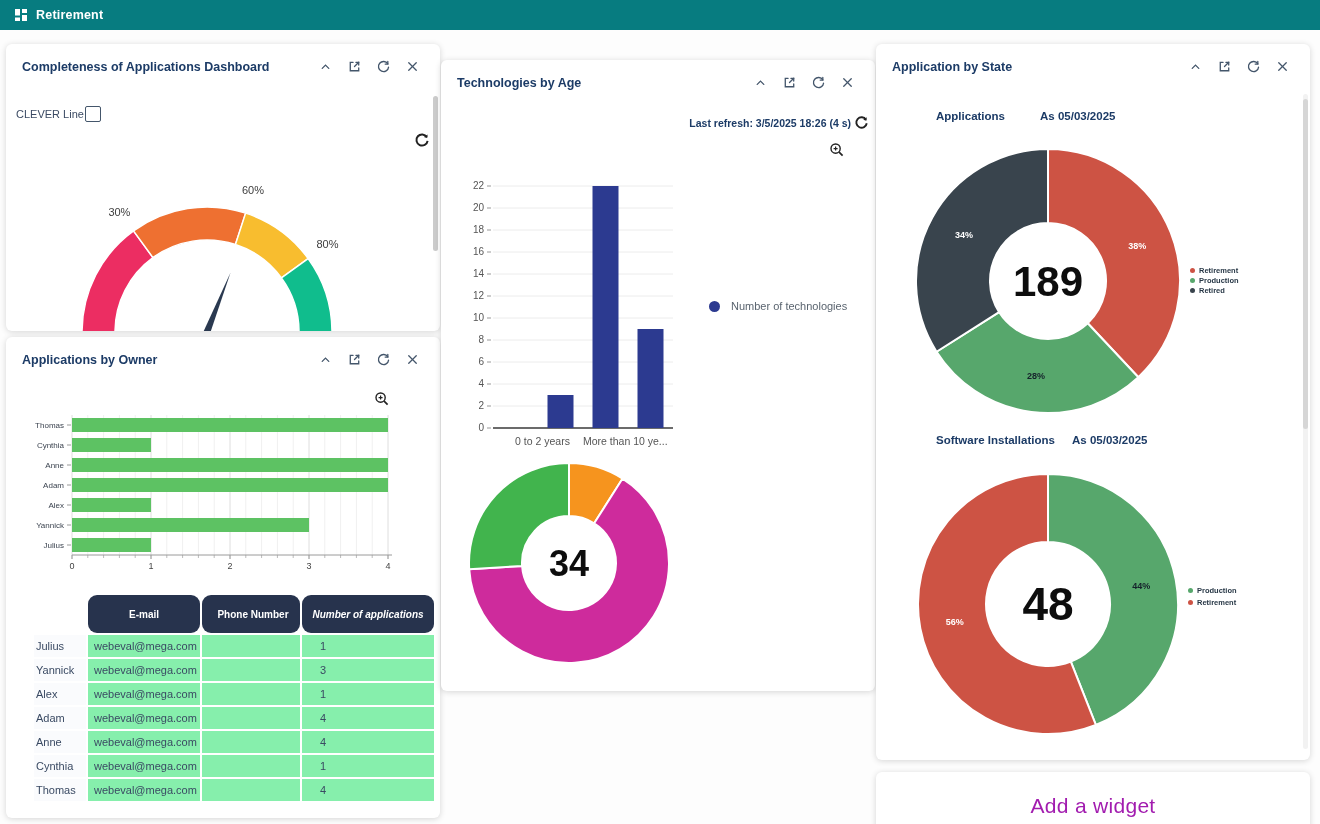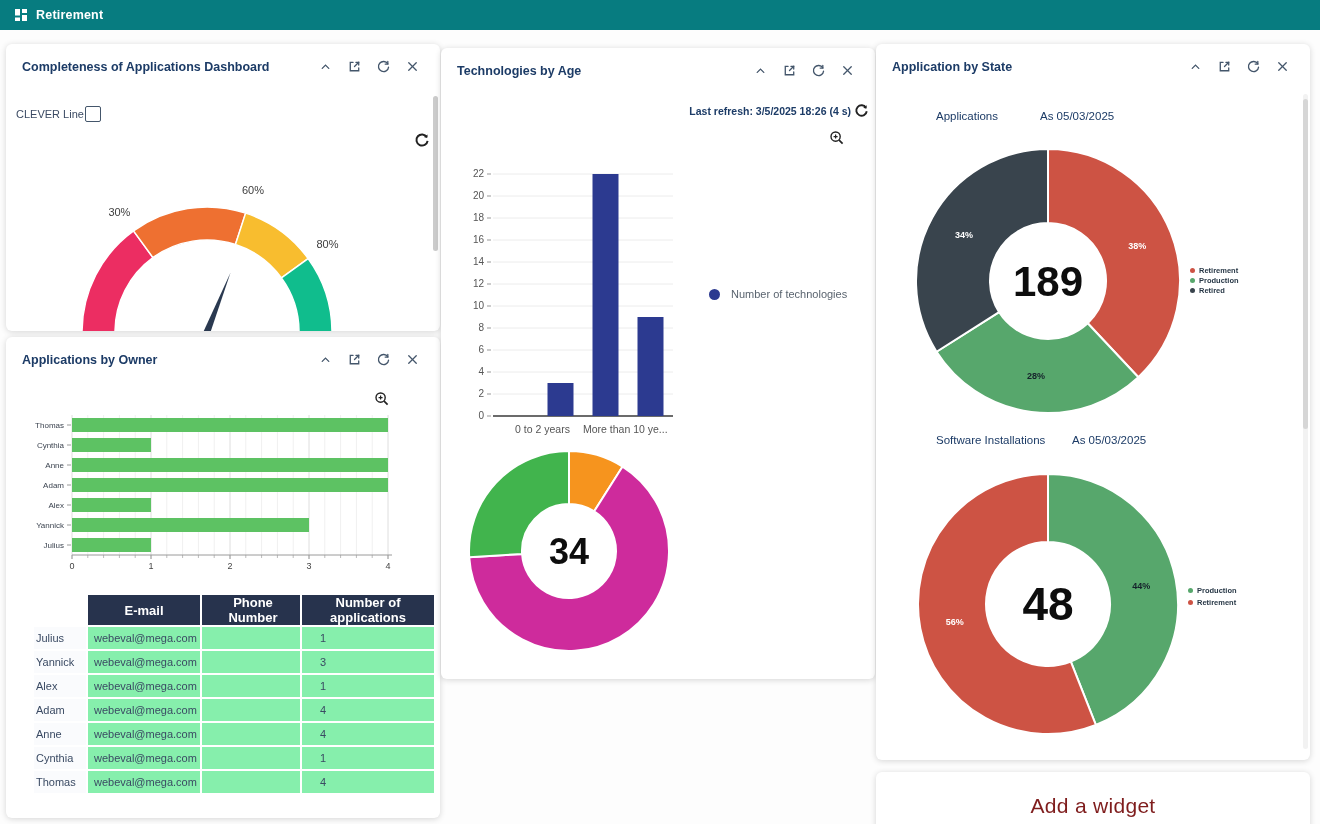--- a/index.html
+++ b/index.html
@@ -11,44 +11,44 @@
   .card{position:absolute;background:#fff;border-radius:6px;box-shadow:0 1px 6px rgba(0,0,0,.16);overflow:hidden;}
   .whead{position:absolute;left:16px;top:16px;font-weight:700;font-size:12.5px;color:#1c3b66;white-space:nowrap;}
   .wicons{position:absolute;right:20px;top:15px;display:flex;gap:14px;align-items:center;}
   .icn{width:15px;height:15px;cursor:pointer;}
   .icn path,.icn line,.icn circle,.icn polyline{stroke:#44566b;fill:none;stroke-width:1.4;stroke-linecap:round;}
   .chk-row{position:absolute;left:10px;top:62px;display:flex;align-items:center;gap:1px;
            font-size:11px;color:#3b4a63;}
   .chk{width:14px;height:14px;border:1.4px solid #44566b;border-radius:2px;background:#fff;cursor:pointer;}
   .zoom-btn{position:absolute;cursor:pointer;}
   .refresh-note{position:absolute;right:24px;top:57px;font-size:10.5px;font-weight:700;color:#1c3b66;}
-  .subhead{position:absolute;font-size:11.5px;font-weight:400;color:#1c3b66;white-space:nowrap;}
+  .subhead{position:absolute;font-size:11.5px;font-weight:700;color:#1c3b66;white-space:nowrap;}
   .lg-item{display:flex;align-items:center;}
   .lg-dot{border-radius:50%;display:inline-block;flex:0 0 auto;}
   #tech-bar-legend{position:absolute;left:268px;top:240px;display:flex;align-items:center;gap:11px;
                    font-size:11px;color:#5a646f;}
   #tech-bar-legend .lg-dot{width:11px;height:11px;}
   #tech-donut-legend{position:absolute;left:232px;top:478px;}
   #tech-donut-legend .lg-item{height:16px;font-size:11px;font-weight:600;color:#1c3b66;gap:7px;}
   #tech-donut-legend .lg-dot{width:9px;height:9px;}
   .mini{position:absolute;}
   .mini .lg-item{height:10px;font-size:7.5px;font-weight:600;color:#273746;gap:4px;}
   .mini .lg-dot{width:5px;height:5px;}
   #apps-legend{left:314px;top:221px;}
   #installs-legend{left:312px;top:540px;}
   #installs-legend .lg-item{height:12px;}
   .scroll-thumb{position:absolute;background:#cbcbcb;border-radius:3px;cursor:pointer;}
   .scroll-track{position:absolute;background:#f2f2f2;border-radius:3px;}
   table.otable{border-collapse:separate;border-spacing:2px;font-size:11px;color:#3a4a63;table-layout:fixed;}
-  table.otable th{background:#27334d;color:#fff;font-weight:700;font-size:13px;height:23px;padding:0 4px;}
+  table.otable th{background:#27334d;color:#fff;font-weight:700;font-size:10px;height:38px;padding:0 4px;border-radius:9px;}
   table.otable th.blank{background:transparent;}
   table.otable td{background:#86efac;height:22px;padding:0 6px;font-size:11px;}
   table.otable td.name{background:#fafbfd;padding:0 2px;}
   .add-widget-label{position:absolute;left:0;top:22px;width:100%;text-align:center;
-                    font-size:21px;color:#7f1d1d;font-weight:400;letter-spacing:.3px;}
+                    font-size:21px;color:#a21caf;font-weight:400;letter-spacing:.3px;}
   svg text{font-family:"Liberation Sans",sans-serif;}
 </style>
 </head>
 <body>
 
 <div class="topbar">
   <svg width="14" height="14" viewBox="0 0 14 14">
     <rect x="1" y="1" width="5" height="6.5" fill="#fff"></rect>
     <rect x="8" y="1" width="5" height="4" fill="#fff"></rect>
     <rect x="1" y="9.5" width="5" height="3.5" fill="#fff"></rect>
@@ -194,21 +194,21 @@
       <rect x="50" y="125" width="79" height="14" fill="#5dc263"></rect>
       <line x1="45" y1="132" x2="49" y2="132" stroke="#999" stroke-width="1"></line>
       <text x="42" y="135" text-anchor="end" font-size="8" fill="#3c4450">Julius</text>
     </svg>
   <table class="otable" style="position:absolute;left:26px;top:256px;width:358px;">
     <thead id="owners-thead">
         <tr>
           <th class="blank" style="width: 44px;"></th>
           <th style="width: 104px;">E-mail</th>
           <th style="width: 86px; padding-left: 8px;">Phone Number</th>
-          <th style="width: 124px;">Number of applications</th>
+          <th style="width: 124px; font-style: italic;">Number of applications</th>
         </tr>
       </thead>
     <tbody id="owners-tbody">
         <tr>
           <td class="name">Julius</td>
           <td>webeval@mega.com</td>
           <td></td>
           <td style="padding-left: 18px;">1</td>
         </tr>
         <tr>
@@ -244,21 +244,21 @@
         <tr>
           <td class="name">Thomas</td>
           <td>webeval@mega.com</td>
           <td></td>
           <td style="padding-left: 18px;">4</td>
         </tr>
       </tbody>
   </table>
 </div>
 
-<div class="card" style="left:441px;top:48px;width:434px;height:631px;">
+<div class="card" style="left:441px;top:60px;width:434px;height:631px;">
   <div class="whead">Technologies by Age</div>
   <div class="wicons">
     <svg class="icn" viewBox="0 0 16 16">
         <path d="M4.5 10 L8 6.5 L11.5 10"></path>
       </svg>
     <svg class="icn" viewBox="0 0 16 16">
         <path d="M6.5 3.5 H3.5 V12.5 H12.5 V9.5"></path>
         <path d="M9.5 3.5 H12.5 V6.5"></path>
         <line x1="12.5" y1="3.5" x2="8" y2="8"></line>
       </svg>

